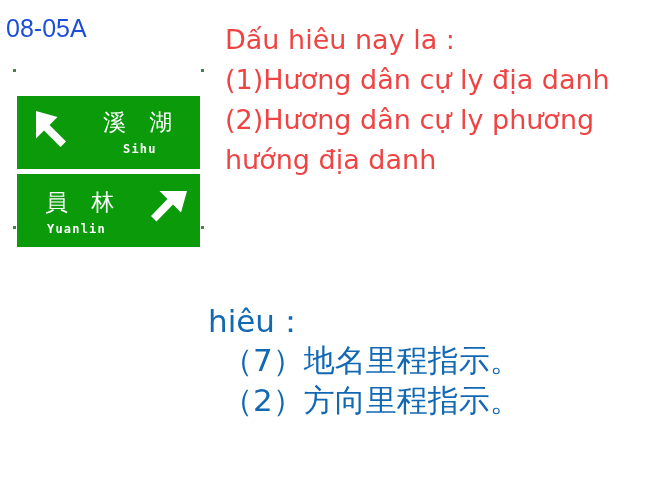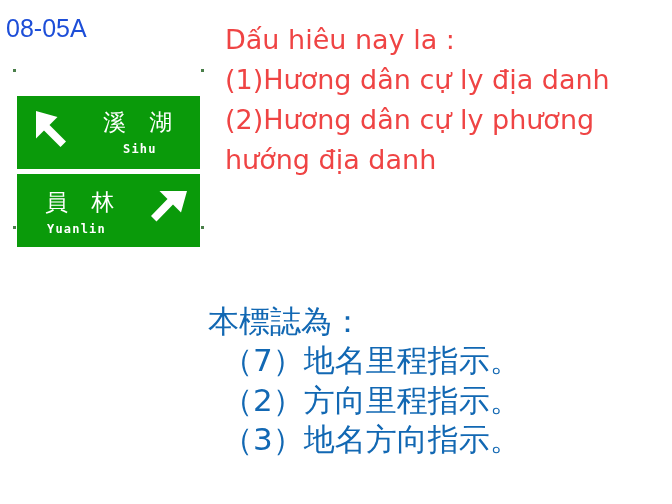--- a/index.html
+++ b/index.html
@@ -169,17 +169,16 @@
 </div>
 
 <div id="vi-block">
   <span class="vi-line">Dấu hiêu nay la :</span>
   <span class="vi-line">(1)Hương dân cự ly địa danh</span>
   <span class="vi-line">(2)Hương dân cự ly phương</span>
   <span class="vi-line">hướng địa danh</span>
 </div>
 
 <div id="zh-block">
-  <span class="zh-line">本標誌為：</span>
+  <span class="zh-line">hiêu：</span>
   <span class="zh-line zh-item">（7）地名里程指示。</span>
   <span class="zh-line zh-item">（2）方向里程指示。</span>
-  <span class="zh-line zh-item">（3）地名方向指示。</span>
 </div>
 
 </body></html>

